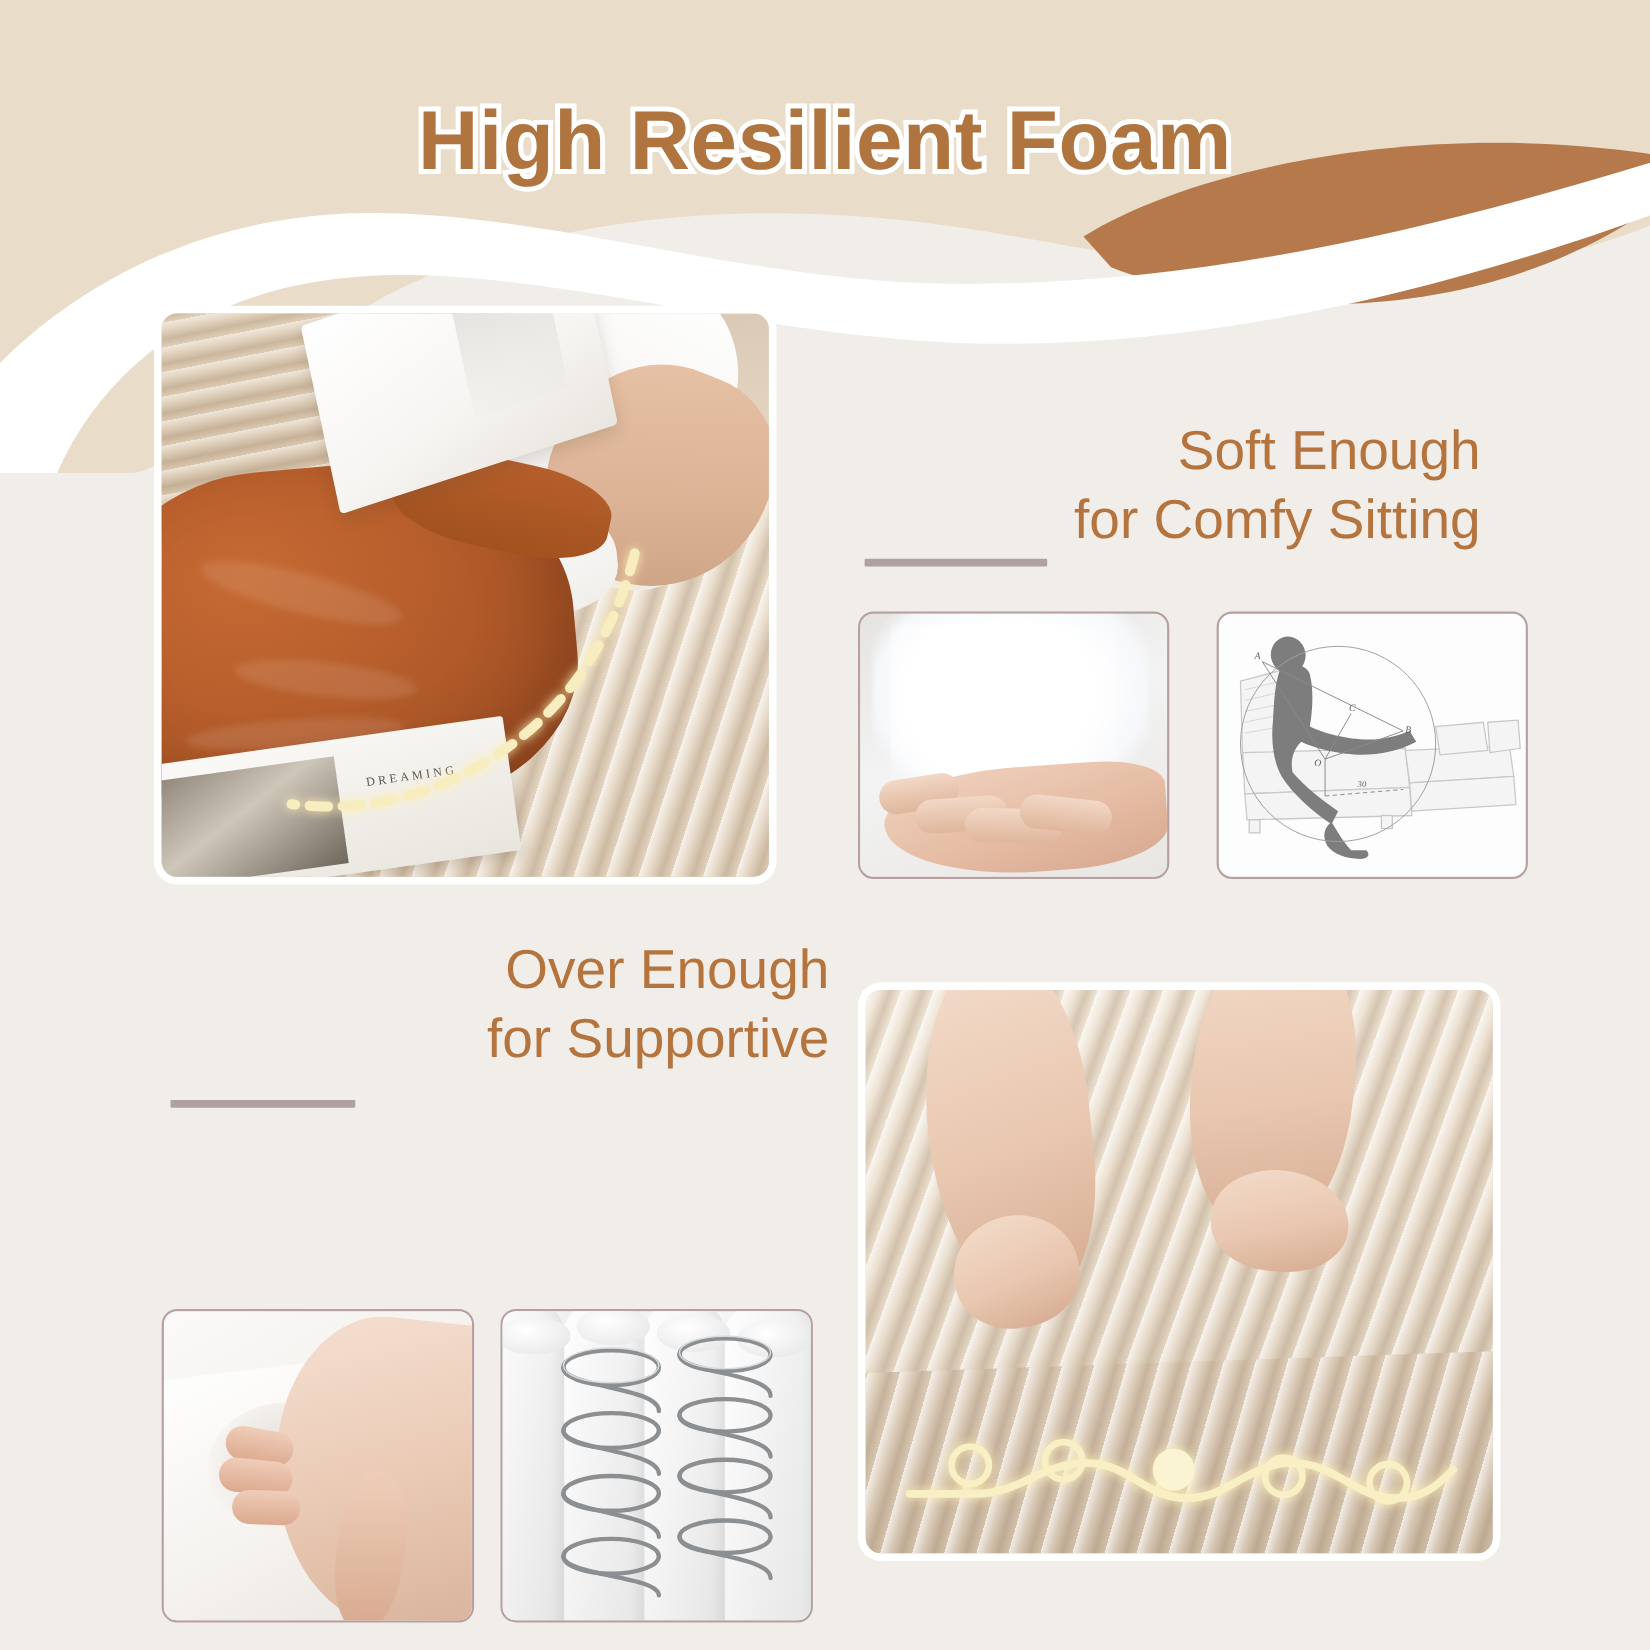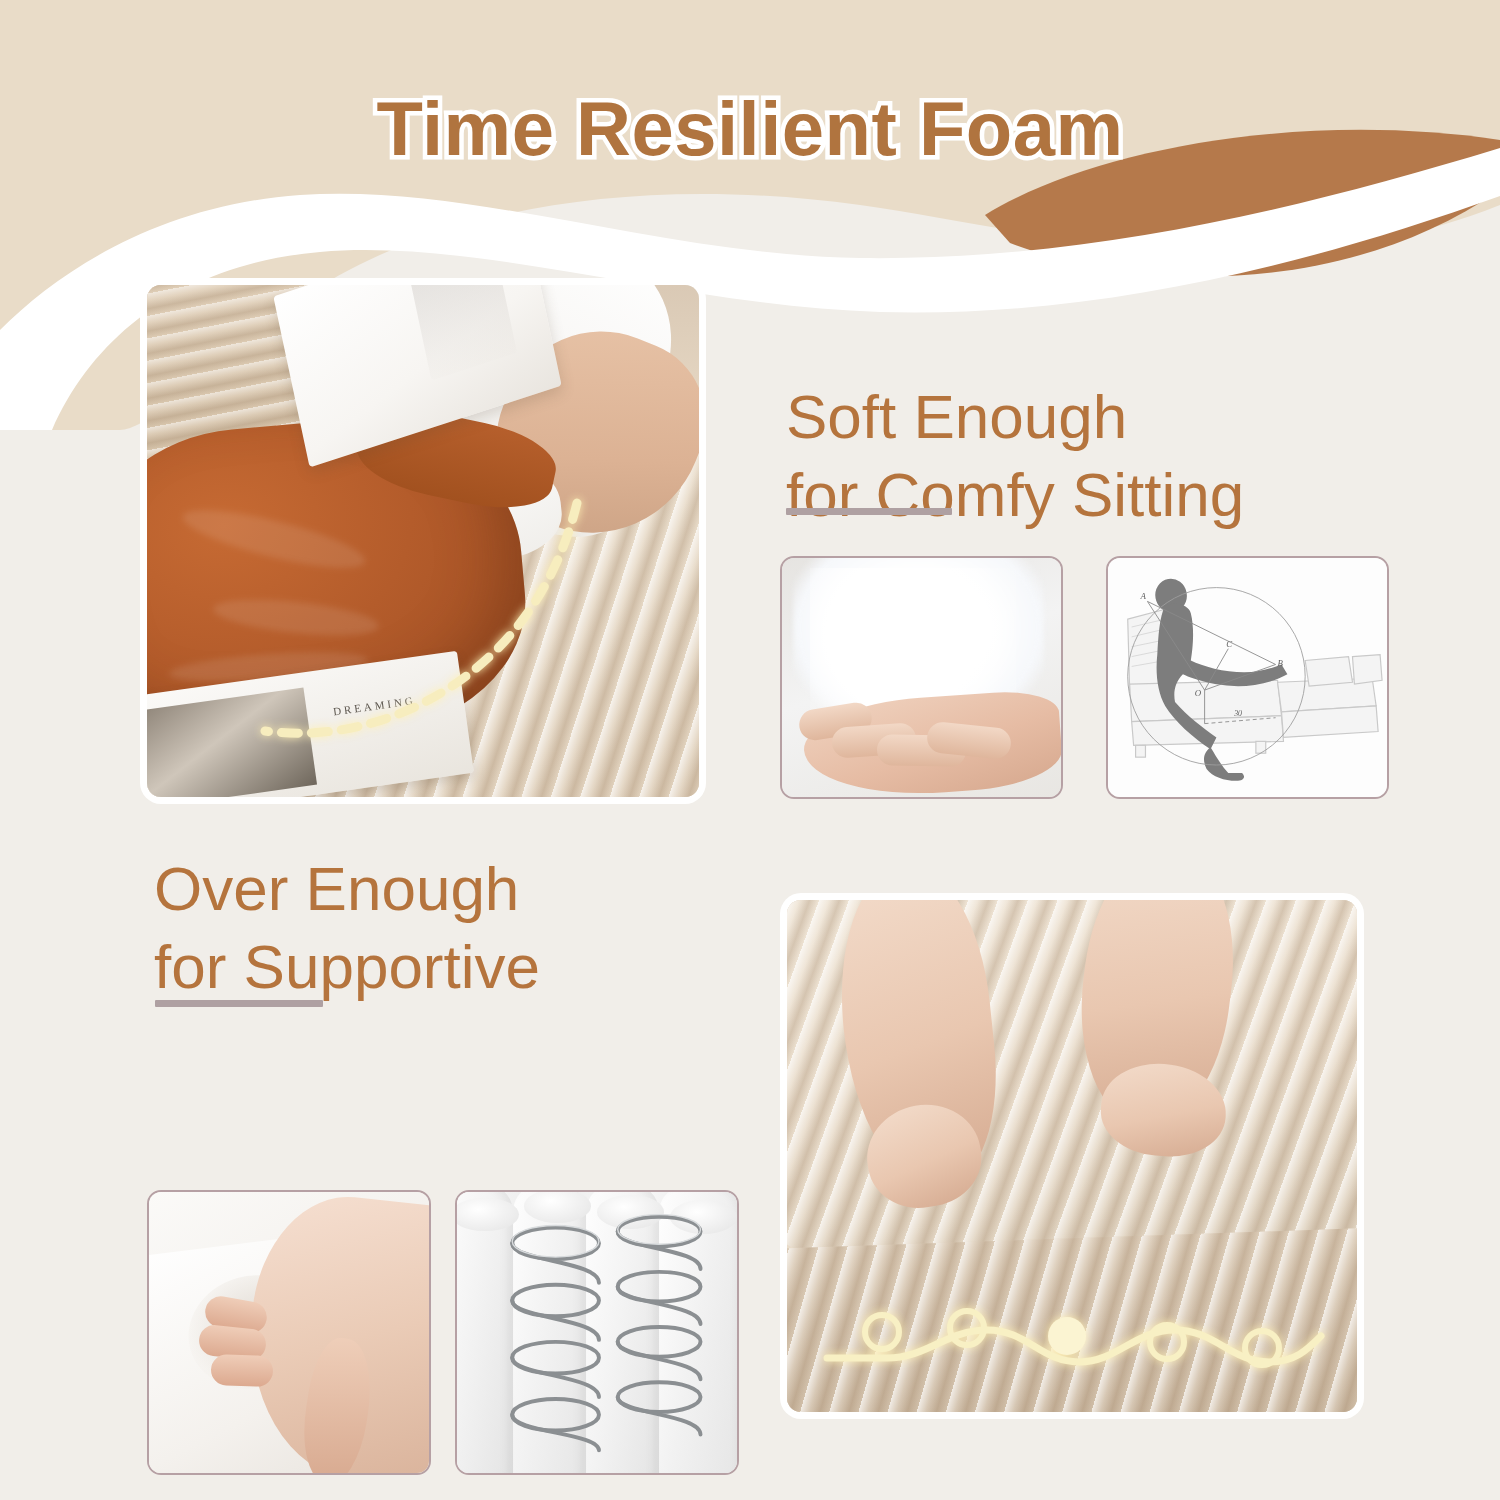--- a/index.html
+++ b/index.html
@@ -64,25 +64,26 @@
   .photo-inner {
     position: absolute;
     inset: 0;
     overflow: hidden;
   }
 
   
   .heading {
     position: absolute;
     color: #B5743D;
-    font-size: 62px;
+    font-size: 50px;
     line-height: 1.26;
     font-weight: normal;
     letter-spacing: 0px;
     white-space: pre-line;
+    text-align: right;
   }
   .rule {
     position: absolute;
     height: 7px;
     background: #AFA0A2;
     border-radius: 1px;
   }
   .body-copy {
     position: absolute;
     color: #3E4040;
@@ -329,21 +330,21 @@
 
       <path d="M0,0 H1500 V205 C1260,300 1040,230 860,205 C620,172 420,215 300,300 C210,364 150,430 120,430 H0 Z" fill="#E9DCC8"></path>
 
       <path d="M985,215 C1090,150 1300,110 1500,140 L1500,190 C1340,300 1130,290 1010,243 Z" fill="#B5794B"></path>
 
       <path d="M0,330 C60,270 160,205 300,195 C470,183 660,255 860,258 C1080,261 1290,212 1500,148
                L1500,196 C1300,268 1090,318 880,312 C680,306 480,238 320,252 C190,263 96,330 52,430 L0,430 Z" fill="#FFFFFF"></path>
     </svg>
   </div>
 
-  <h1 class="page-title">Time Resilient Foam</h1>
+  <h1 class="page-title">High Resilient Foam</h1>
 
   <div class="photo white-edge" id="photo-sitting" style="left:147px; top:285px; width:552px; height:512px;">
     <div class="photo-inner">
       <div class="bg"></div>
 
       <div class="backrest">
         <div class="ribs-h"></div>
       </div>
       <div class="seat">
         <div class="ribs-d"></div>

